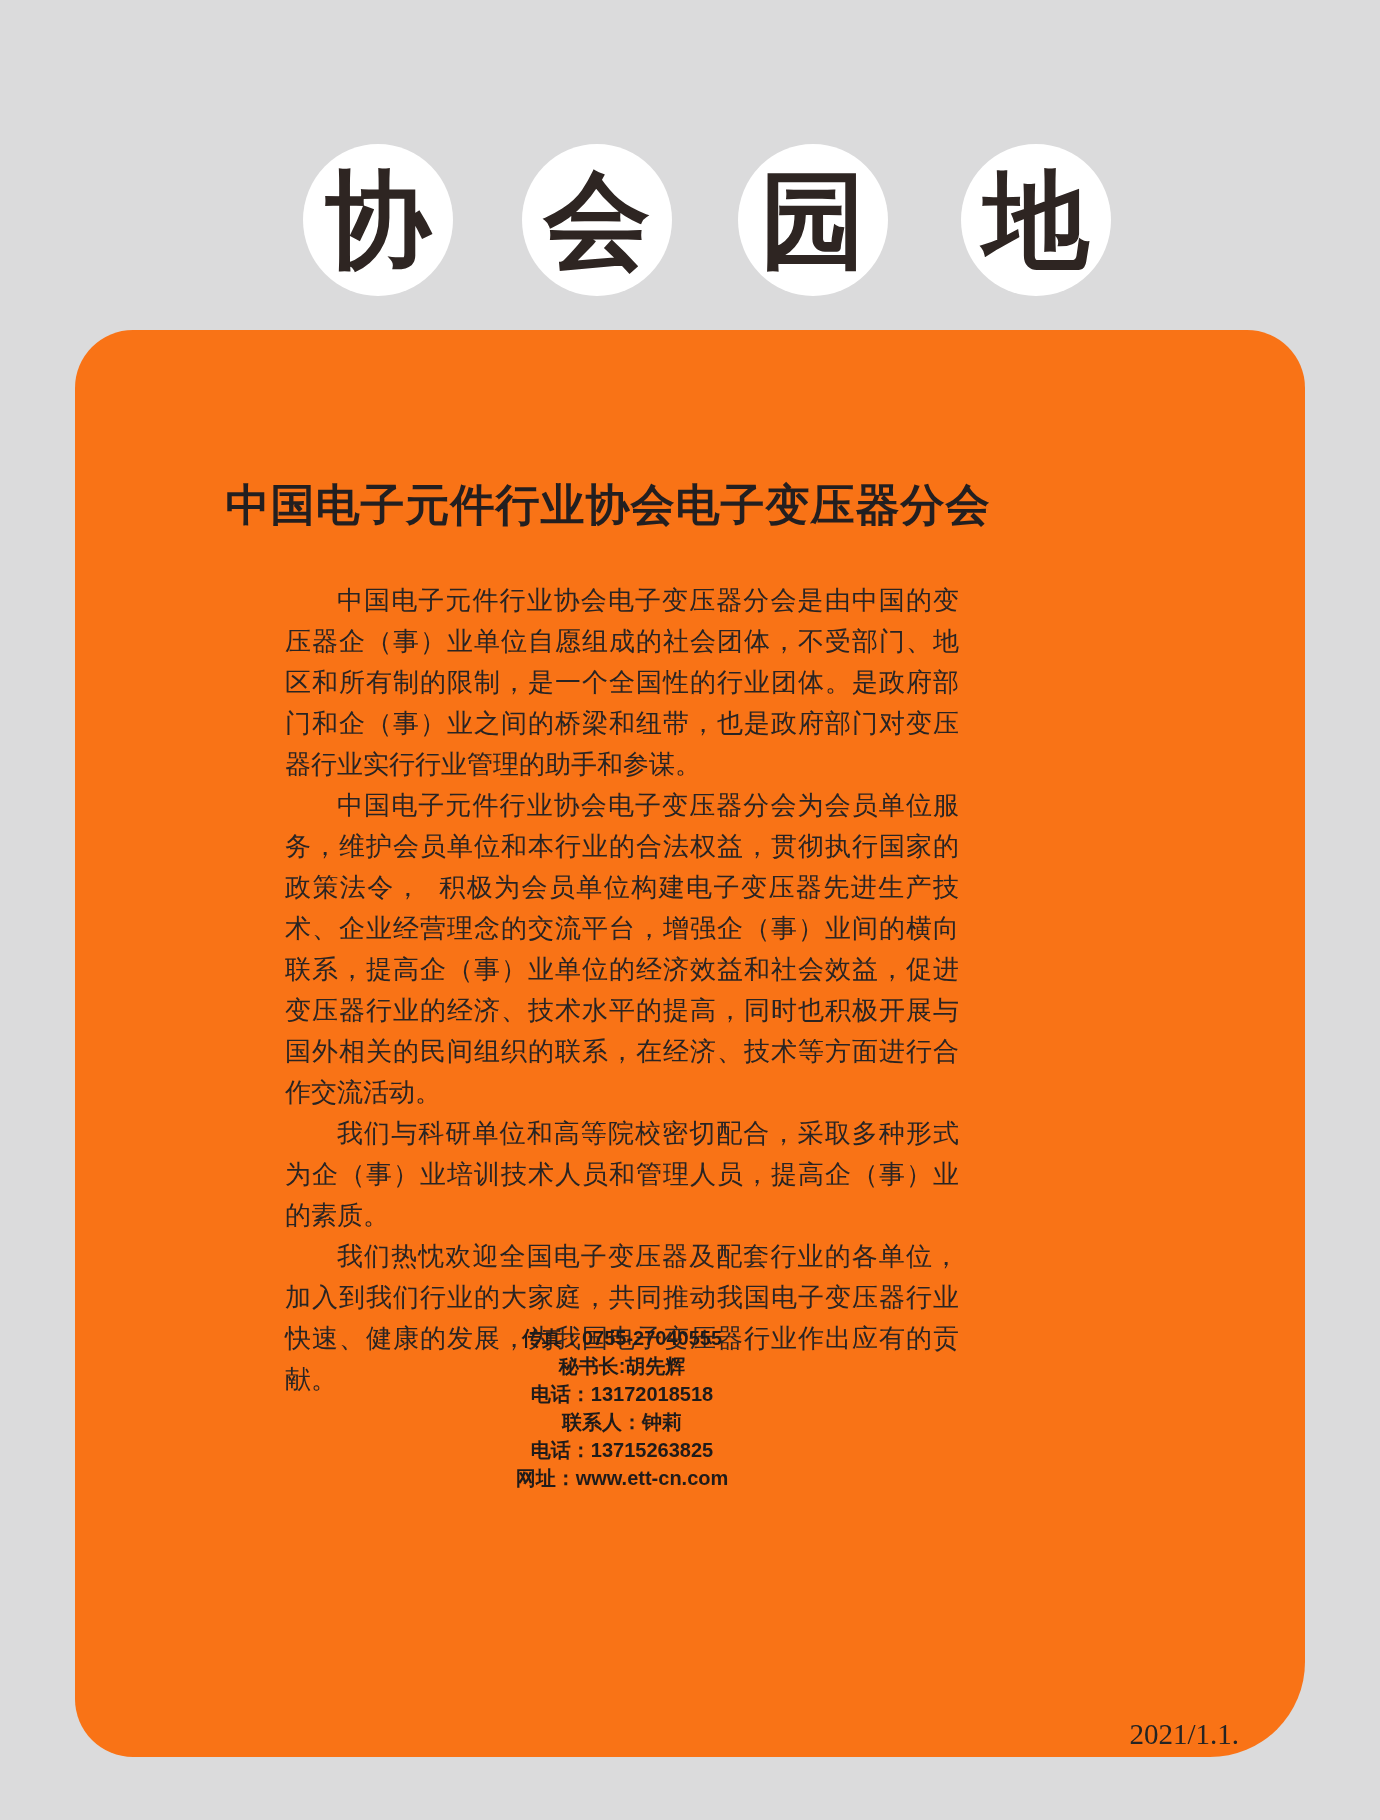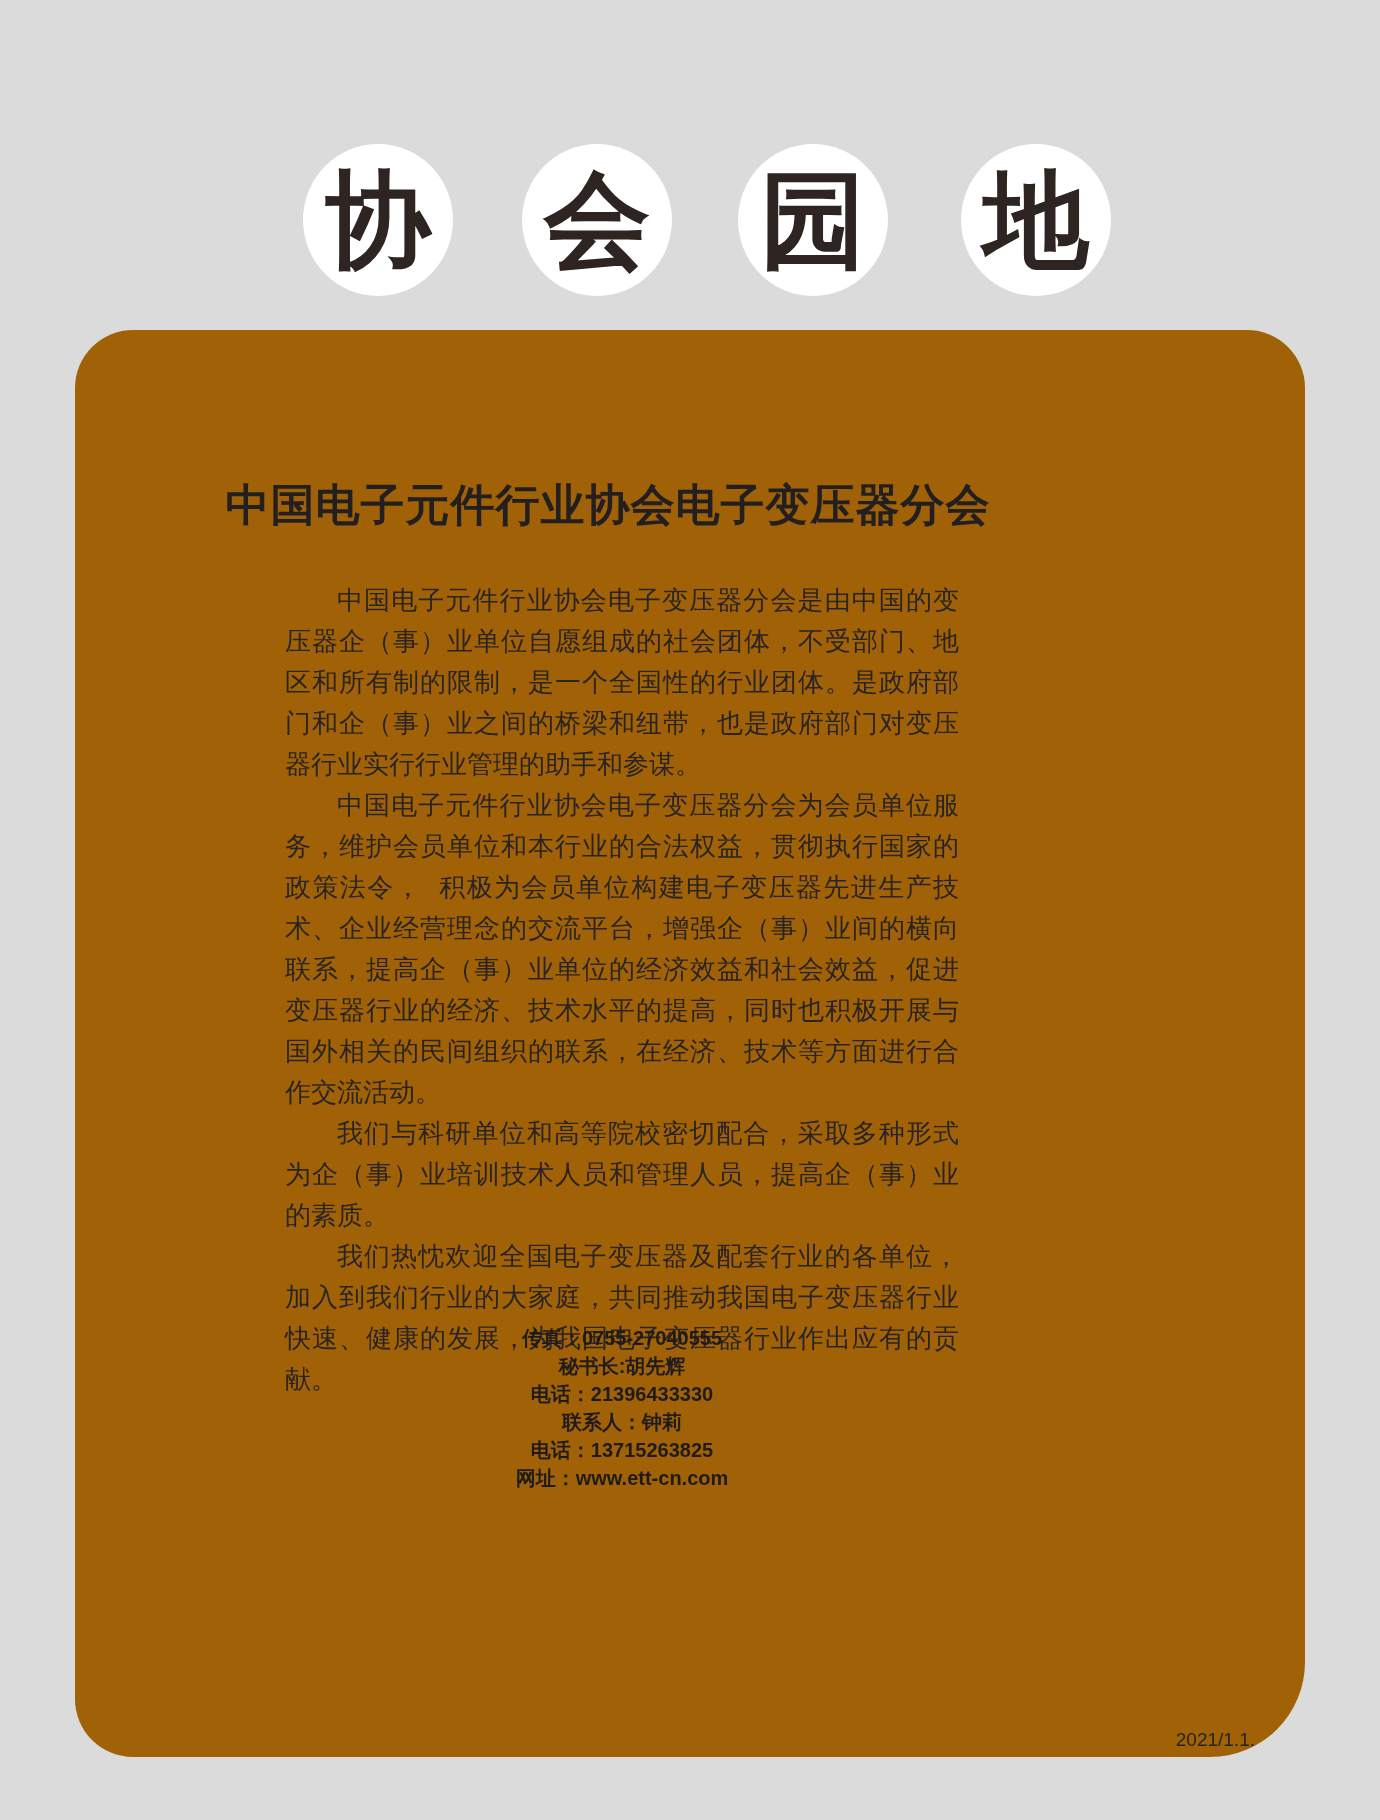--- a/index.html
+++ b/index.html
@@ -30,21 +30,21 @@
   .badge-1 { left: 303px; }
   .badge-2 { left: 522px; }
   .badge-3 { left: 738px; }
   .badge-4 { left: 961px; }
 
   
   .card {
     position: absolute;
     left: 75px; top: 330px;
     width: 1230px; height: 1427px;
-    background: #a16207;
+    background: #f97316;
     border-radius: 58px 58px 95px 58px;
   }
   .title {
     position: absolute;
     left: 128px; top: 146px;
     width: 810px;
     text-align: center;
     font-size: 44px;
     font-weight: bold;
     letter-spacing: 1px;
@@ -69,23 +69,23 @@
     text-align: center;
     font-size: 20px;
     font-weight: bold;
     line-height: 28px;
     color: #1f1b1a;
   }
   .contact div { white-space: nowrap; }
 
   .date {
     position: absolute;
-    right: 50px; bottom: 6px;
-    font-family: Liberation Sans, sans-serif;
-    font-size: 19px;
+    right: 66px; bottom: 6px;
+    font-family: Liberation Serif, serif;
+    font-size: 29px;
     color: #242424;
   }
 </style>
 </head>
 <body>
 
 <div class="page">
 
   <div class="badge badge-1">协</div>
   <div class="badge badge-2">会</div>
@@ -99,21 +99,21 @@
     <div class="body-text">
       <p>中国电子元件行业协会电子变压器分会是由中国的变压器企（事）业单位自愿组成的社会团体，不受部门、地区和所有制的限制，是一个全国性的行业团体。是政府部门和企（事）业之间的桥梁和纽带，也是政府部门对变压器行业实行行业管理的助手和参谋。</p>
       <p>中国电子元件行业协会电子变压器分会为会员单位服务，维护会员单位和本行业的合法权益，贯彻执行国家的政策法令， 积极为会员单位构建电子变压器先进生产技术、企业经营理念的交流平台，增强企（事）业间的横向联系，提高企（事）业单位的经济效益和社会效益，促进变压器行业的经济、技术水平的提高，同时也积极开展与国外相关的民间组织的联系，在经济、技术等方面进行合作交流活动。</p>
       <p>我们与科研单位和高等院校密切配合，采取多种形式为企（事）业培训技术人员和管理人员，提高企（事）业的素质。</p>
       <p>我们热忱欢迎全国电子变压器及配套行业的各单位，加入到我们行业的大家庭，共同推动我国电子变压器行业快速、健康的发展，为我国电子变压器行业作出应有的贡献。</p>
     </div>
 
     <div class="contact">
       <div>传真：0755-27040555</div>
       <div>秘书长:胡先辉</div>
-      <div>电话：21396433330</div>
+      <div>电话：13172018518</div>
       <div>联系人：钟莉</div>
       <div>电话：13715263825</div>
       <div>网址：www.ett-cn.com</div>
     </div>
 
     <div class="date">2021/1.1.</div>
 
   </div>
 </div>
 

